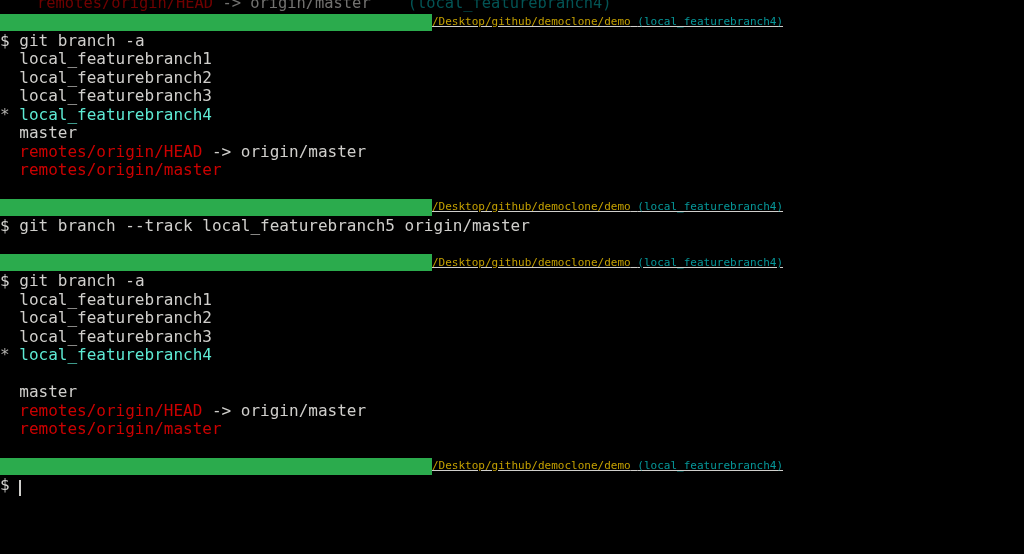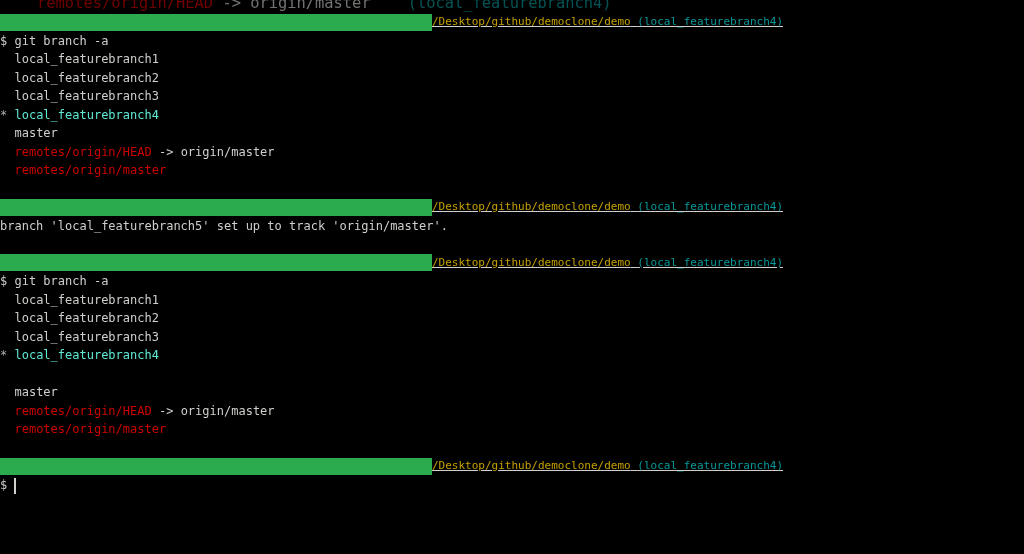--- a/index.html
+++ b/index.html
@@ -46,21 +46,21 @@
   .screen {
     position: absolute;
     top: 13px;
     left: 0;
     width: 1024px;
   }
   .line {
     white-space: pre;
     height: 18.5px;
     line-height: 18.5px;
-    font-size: 12px;
+    font-size: 16px;
     letter-spacing: 0;
   }
   .prompt-line {
     white-space: pre;
     height: 18.5px;
     line-height: 18.5px;
     font-size: 11px;
     display: flex;
     align-items: center;
     text-decoration: underline;
@@ -118,21 +118,21 @@
     <div class="line"><span class="fg-dim">* </span><span class="fg-green">local_featurebranch4</span></div>
     <div class="line"><span class="fg-dim">  </span><span class="fg-default">master</span></div>
     <div class="line"><span class="fg-dim">  </span><span class="fg-red">remotes/origin/HEAD</span><span class="fg-default"> -&gt; origin/master</span></div>
     <div class="line"><span class="fg-dim">  </span><span class="fg-red">remotes/origin/master</span></div>
 
     <div class="blank"></div>
 
     <div class="prompt-line">
       <span class="redaction"></span><span class="path">/Desktop/github/democlone/demo</span><span class="fg-default"> </span><span class="branch">(local_featurebranch4)</span>
     </div>
-    <div class="line"><span class="fg-default">branch 'local_featurebranch5' set up to track 'origin/master'.</span></div>
+    <div class="line"><span class="fg-default">$</span><span class="fg-default"> </span><span class="fg-default">git branch --track local_featurebranch5 origin/master</span></div>
 
     <div class="blank"></div>
 
     <div class="prompt-line">
       <span class="redaction"></span><span class="path">/Desktop/github/democlone/demo</span><span class="fg-default"> </span><span class="branch">(local_featurebranch4)</span>
     </div>
     <div class="line"><span class="fg-default">$</span><span class="fg-default"> </span><span class="fg-default">git branch -a</span></div>
 
     <div class="line"><span class="fg-dim">  </span><span class="fg-default">local_featurebranch1</span></div>
     <div class="line"><span class="fg-dim">  </span><span class="fg-default">local_featurebranch2</span></div>

